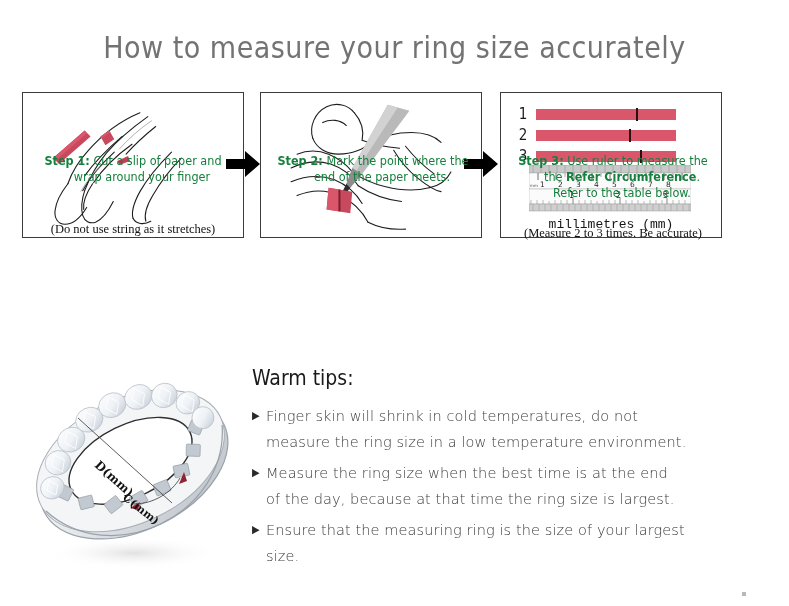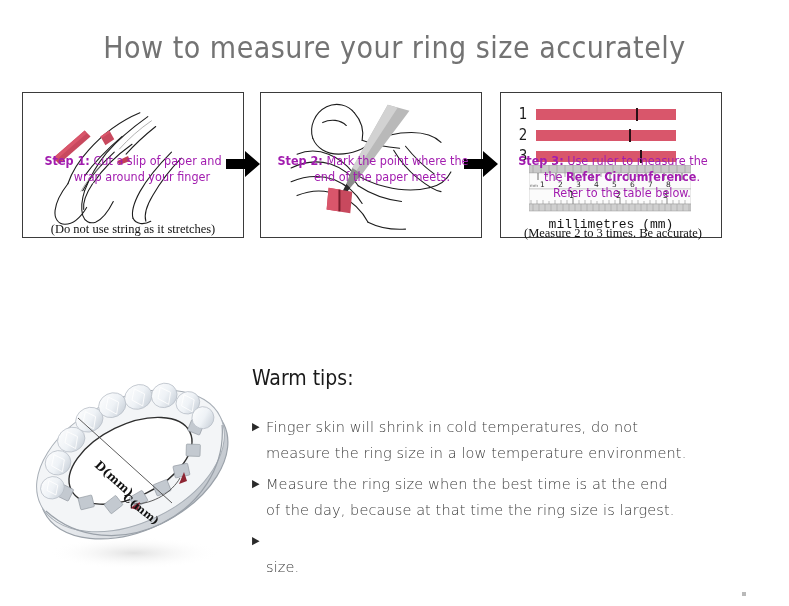--- a/index.html
+++ b/index.html
@@ -35,21 +35,21 @@
 
   .arrow{
     position:absolute;top:57px;width:34px;height:30px;
   }
   #arrow-1{left:226px;}
   #arrow-2{left:464px;}
 
   
   .caption{
     position:absolute;width:250px;
-    font-size:12.5px;line-height:16px;text-align:center;color:#a21caf;
+    font-size:12.5px;line-height:16px;text-align:center;color:#15803d;
     font-family:"DejaVu Sans Condensed","Liberation Sans",sans-serif;
   }
   #caption-1{left:8px;top:153px;}
   #caption-2{left:248px;top:153px;}
   #caption-3{left:488px;top:153px;}
   .caption b{font-weight:700;}
   .caption .ln{display:block;white-space:nowrap;}
   .caption .ln.indent{padding-left:18px;}
   .note{
     position:absolute;width:250px;text-align:center;
@@ -76,21 +76,21 @@
     font-size:13px;color:#161616;
     font-family:Liberation Mono, monospace;
   }
 
   
   .ring-wrap{position:absolute;left:22px;top:358px;width:225px;height:225px;}
   .tips{
     position:absolute;left:252px;top:366px;width:520px;
   }
   .tips-head{
-    font-size:21px;color:#1a1a1a;margin-bottom:24px;
+    font-size:21px;color:#1a1a1a;margin-bottom:13px;
     font-family:"DejaVu Sans Condensed","Liberation Sans",sans-serif;
   }
   .tip{
     display:flex;align-items:flex-start;margin-bottom:5px;
   }
   .tip-bullet{
     flex:0 0 auto;width:14px;color:#2a2a2a;font-size:11px;line-height:26px;
   }
   .tip-text{
     font-family:"DejaVu Sans","Liberation Sans",sans-serif;
@@ -368,20 +368,20 @@
       <span class="tip-bullet">▶</span>
       <span class="tip-text">
         <span>Measure the ring size when the best time is at the end</span><br>
         <span>of the day, because at that time the ring size is largest.</span>
       </span>
     </div>
 
     <div class="tip">
       <span class="tip-bullet">▶</span>
       <span class="tip-text">
-        <br>
+        <span>Ensure that the measuring ring is the size of your largest</span><br>
         <span>size.</span>
       </span>
     </div>
   </div>
 
   <div class="speck"></div>
 </div>
 
 </body></html>

